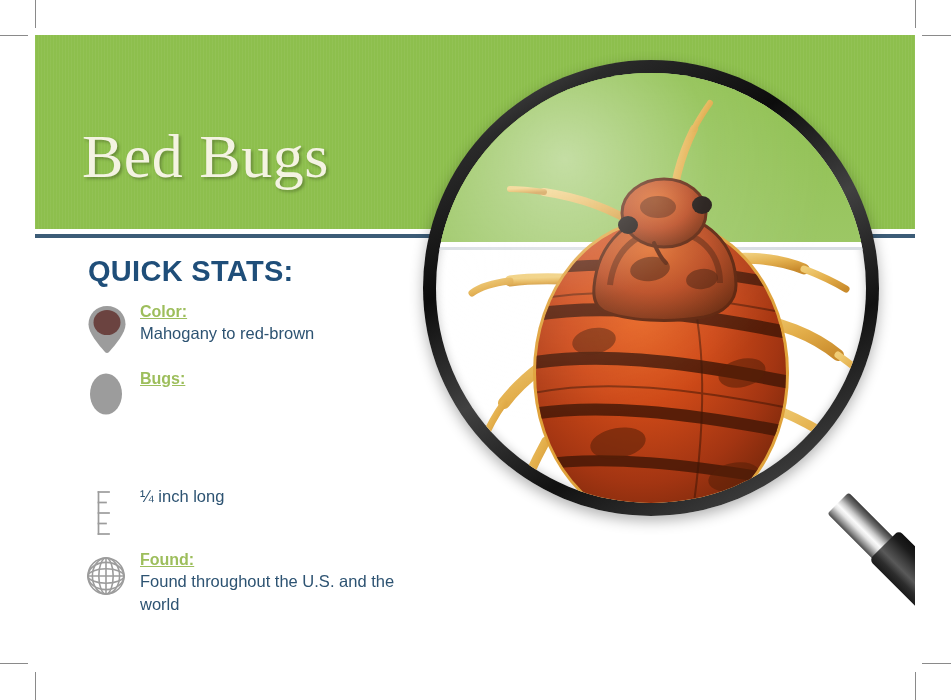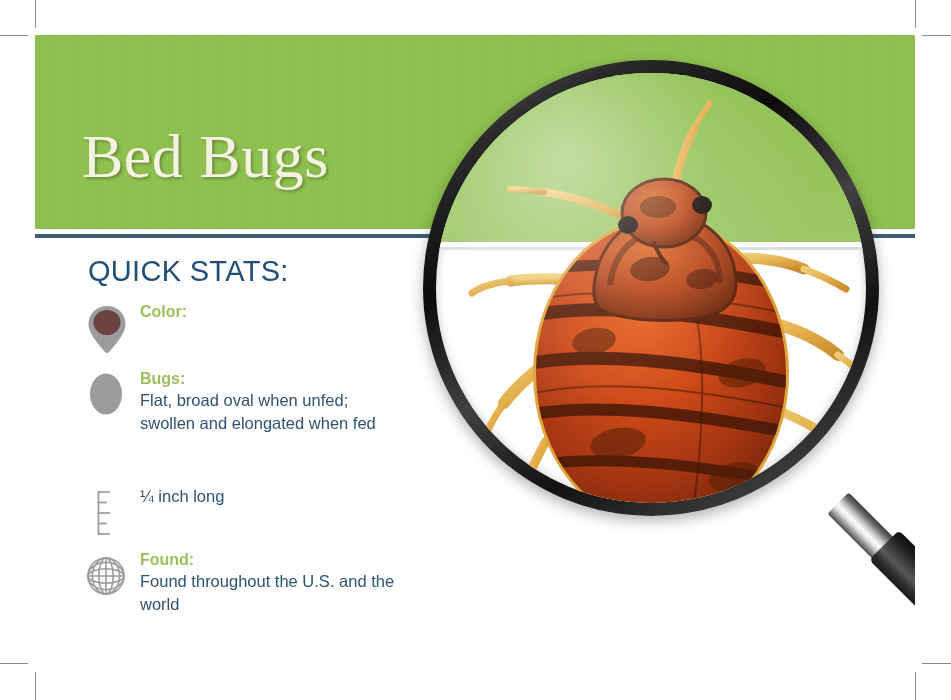--- a/index.html
+++ b/index.html
@@ -97,21 +97,21 @@
     top: 210px;
     width: 360px;
   }
 
   #quick-stats-heading {
     position: absolute;
     left: 53px;
     top: 10px;
     font-size: 29px;
     line-height: 32px;
-    font-weight: 400;
+    font-weight: 700;
     color: #1f4e79;
     letter-spacing: 0.3px;
     white-space: nowrap;
   }
 
   .stat-row {
     position: absolute;
     left: 50px;
     width: 310px;
   }
@@ -131,20 +131,21 @@
     position: absolute;
     left: 55px;
     top: -2px;
     width: 255px;
   }
   .stat-label {
     font-size: 16px;
     line-height: 21px;
     font-weight: bold;
     color: #9dbe5c;
+    text-decoration: underline;
   }
   .stat-value {
     font-size: 16.5px;
     line-height: 22.5px;
     color: #2d5372;
   }
 
   
   #magnifier {
     position: absolute;
@@ -278,32 +279,32 @@
 
       <div class="stat-row r0">
         <div class="stat-icon">
           <svg width="44" height="52" viewBox="0 0 44 52">
             <path d="M22 3 C11.5 3 3.5 11 3.5 21.2 C3.5 30 13 41 20.2 49.2 C21.2 50.3 22.8 50.3 23.8 49.2 C31 41 40.5 30 40.5 21.2 C40.5 11 32.5 3 22 3 Z" fill="#9c9c9c"></path>
             <ellipse cx="22" cy="19.5" rx="13.5" ry="12.6" fill="#6b4340"></ellipse>
           </svg>
         </div>
         <div class="stat-text">
           <div class="stat-label">Color:</div>
+          <div class="stat-value">Mahogany to red-brown</div>
         </div>
       </div>
 
       <div class="stat-row r1">
         <div class="stat-icon">
           <svg width="44" height="52" viewBox="0 0 44 52">
             <ellipse cx="21" cy="24" rx="16" ry="20.5" fill="#9c9c9c"></ellipse>
           </svg>
         </div>
         <div class="stat-text">
           <div class="stat-label">Bugs:</div>
-          <div class="stat-value">Flat, broad oval when unfed; swollen and elongated when fed</div>
         </div>
       </div>
 
       <div class="stat-row r2">
         <div class="stat-icon">
           <svg width="44" height="52" viewBox="0 0 44 52">
             <g stroke="#9c9c9c" stroke-width="1.7" fill="none" stroke-linecap="square">
               <line x1="13.5" y1="5" x2="13.5" y2="47"></line>
               <line x1="13.5" y1="5" x2="24" y2="5"></line>
               <line x1="13.5" y1="15.5" x2="21" y2="15.5"></line>

